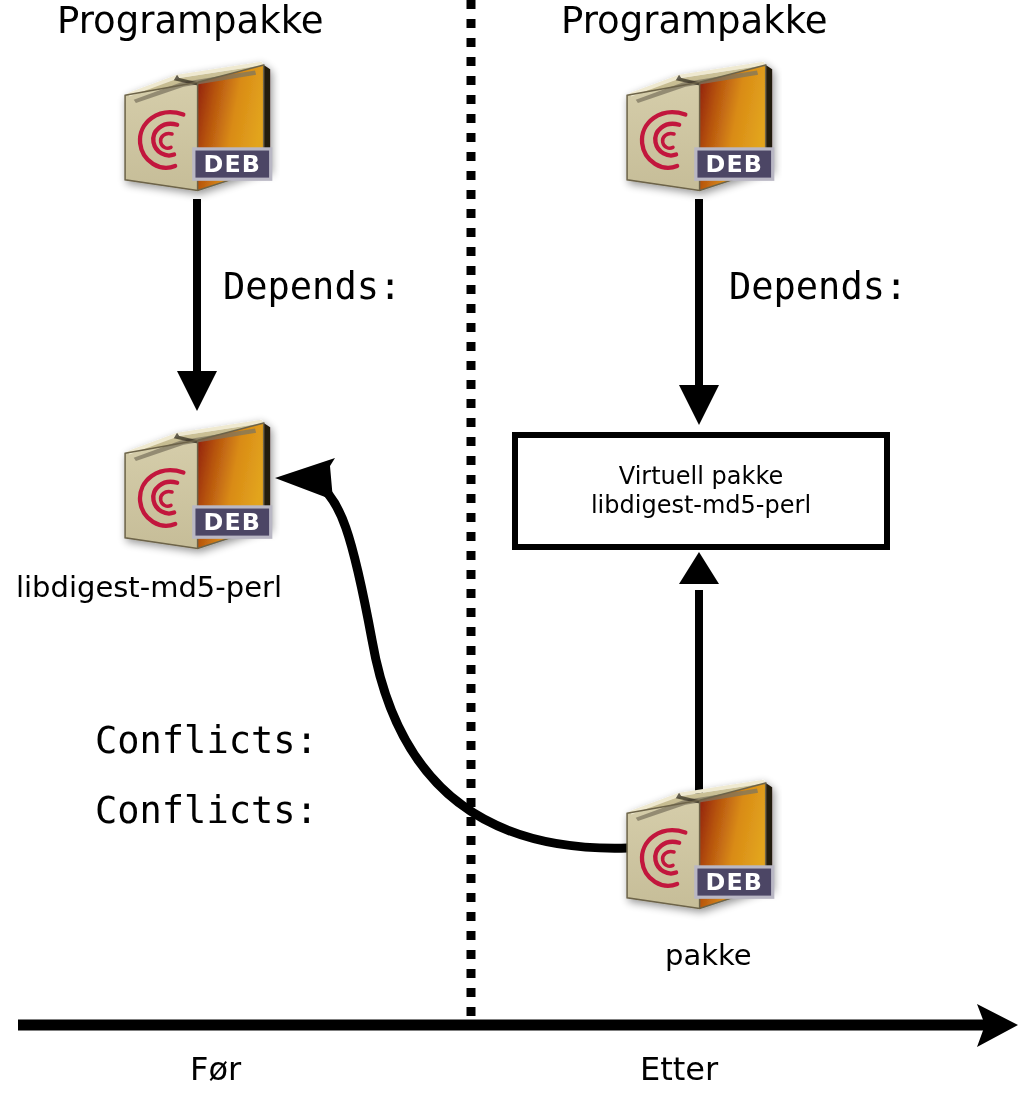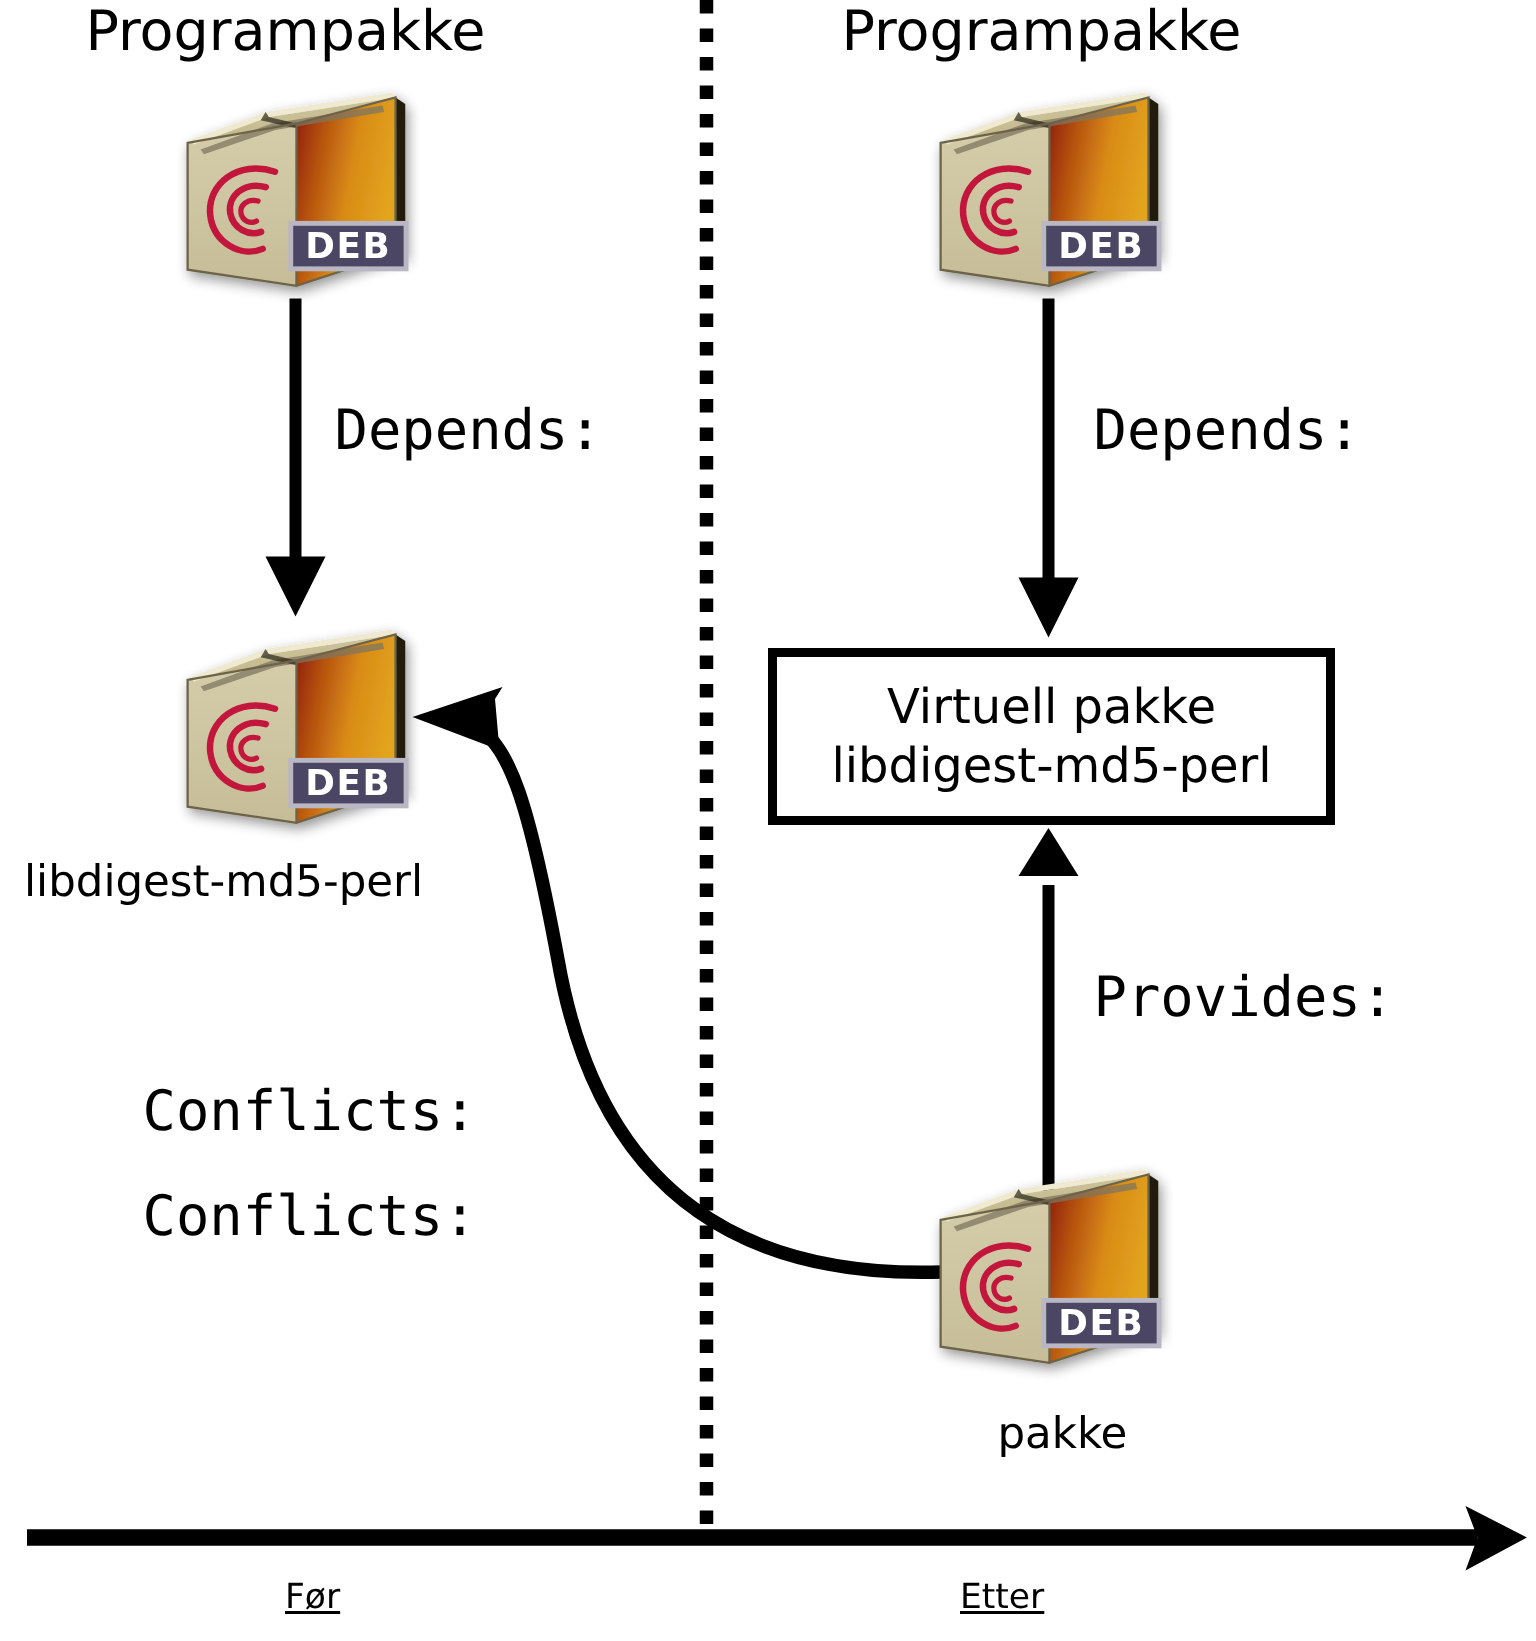--- a/index.html
+++ b/index.html
@@ -20,34 +20,34 @@
     color: #000000;
     white-space: pre;
     line-height: 1.05;
   }
   .sans { font-family: "DejaVu Sans", sans-serif; }
   .mono { font-family: "DejaVu Sans Mono", monospace; text-align: right; }
 
   .heading   { font-size: 37px; }
   .pkglabel  { font-size: 29px; }
   .reltxt    { font-size: 37px; letter-spacing: 0px; }
-  .axistxt   { font-size: 23px; text-decoration: underline; }
+  .axistxt   { font-size: 32px; }
 
   
   .vbox {
     position: absolute;
     box-sizing: border-box;
     border: 6px solid #000000;
     background: #ffffff;
     display: flex;
     flex-direction: column;
     align-items: center;
     justify-content: center;
   }
-  .vbox .line { font-size: 32px; color:#000; line-height: 1.22; white-space: pre; }
+  .vbox .line { font-size: 24px; color:#000; line-height: 1.22; white-space: pre; }
 
   
   .layer { position: absolute; left: 0; top: 0; }
 </style>
 </head>
 <body>
 
 <div id="stage">
 
   <svg class="layer" width="1024" height="1094" viewBox="0 0 1024 1094">
@@ -135,21 +135,20 @@
   </svg>
 
   <div class="txt sans heading" style="left:57px; top:2px;">Programpakke</div>
 
   <div class="txt sans heading" style="left:561px; top:2px;">Programpakke</div>
 
   <div class="txt mono reltxt" style="left:223px; top:268px;">Depends:</div>
 
   <div class="txt mono reltxt" style="left:729px; top:268px;">Depends:</div>
 
-  <div class="txt mono reltxt" style="left:729px; top:646px;">Provides:</div>
 
   <div class="txt mono reltxt" style="left:95px; top:722px;">Conflicts:</div>
 
   <div class="txt mono reltxt" style="left:95px; top:792px;">Conflicts:</div>
 
   <div class="txt sans pkglabel" style="left:16px; top:572px;">libdigest-md5-perl</div>
 
   <div class="txt sans pkglabel" style="left:665px; top:940px;">pakke</div>
 
   <div class="vbox" style="left:512px; top:432px; width:378px; height:118px;">

